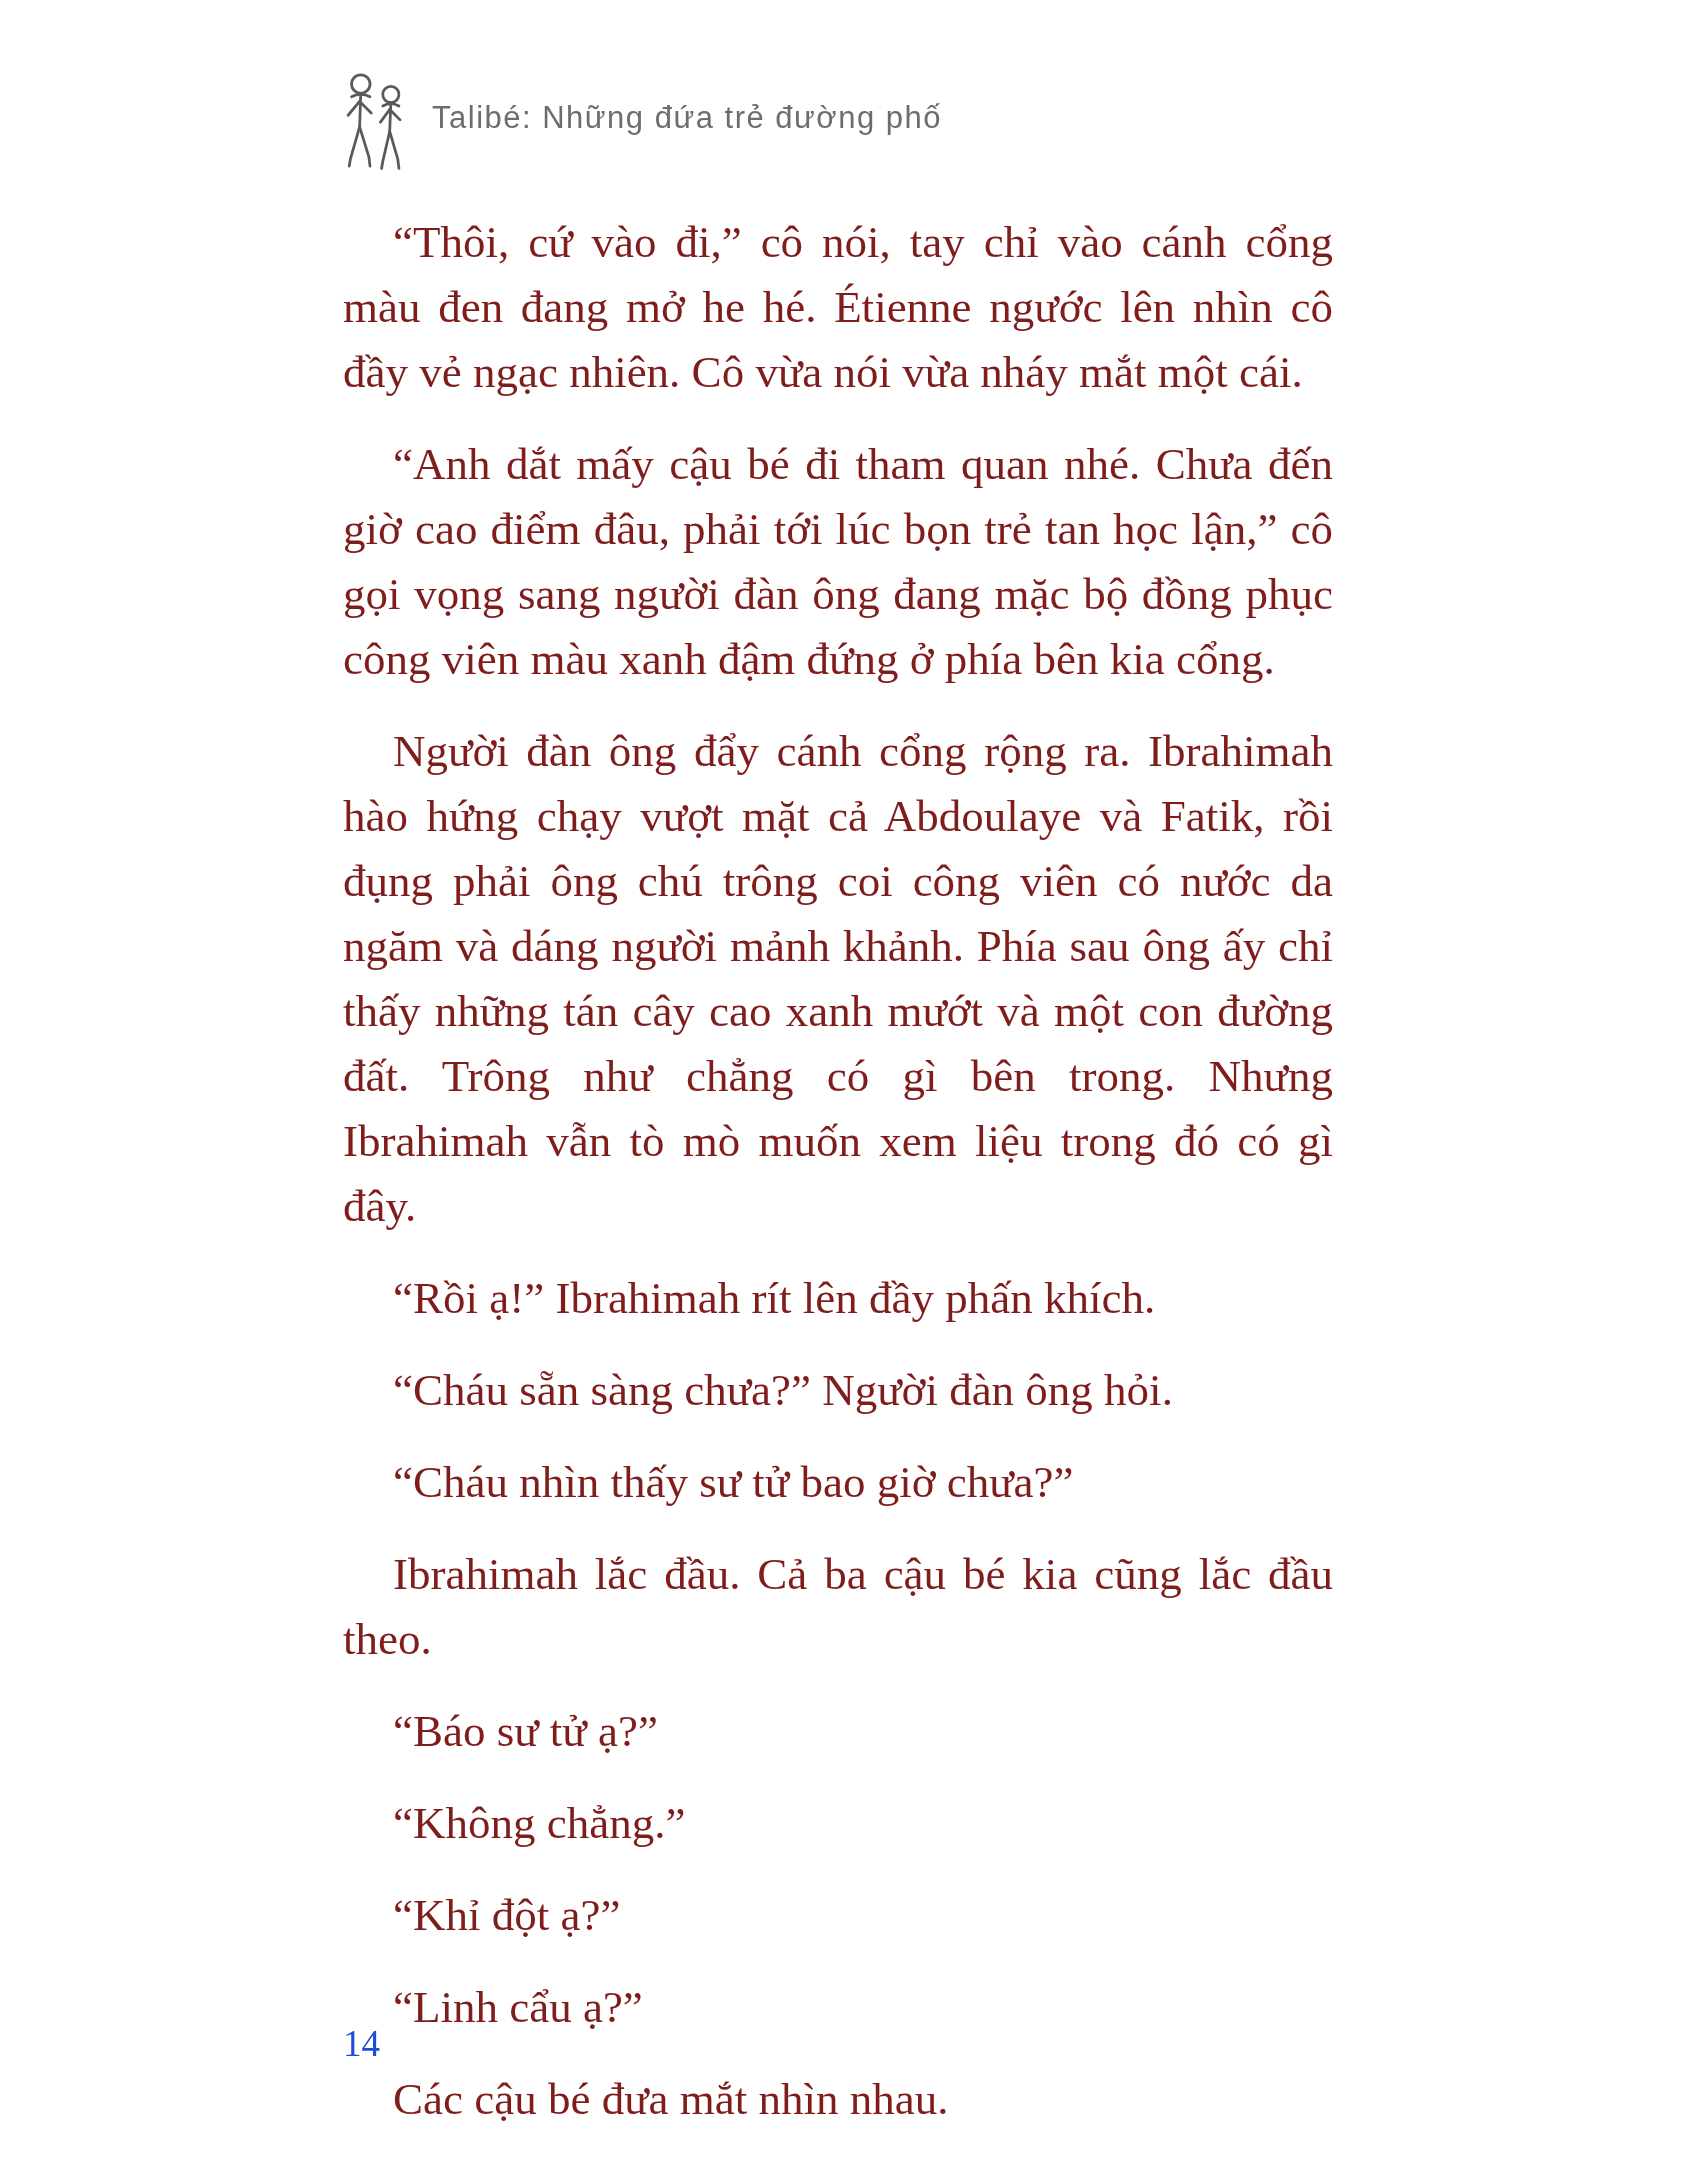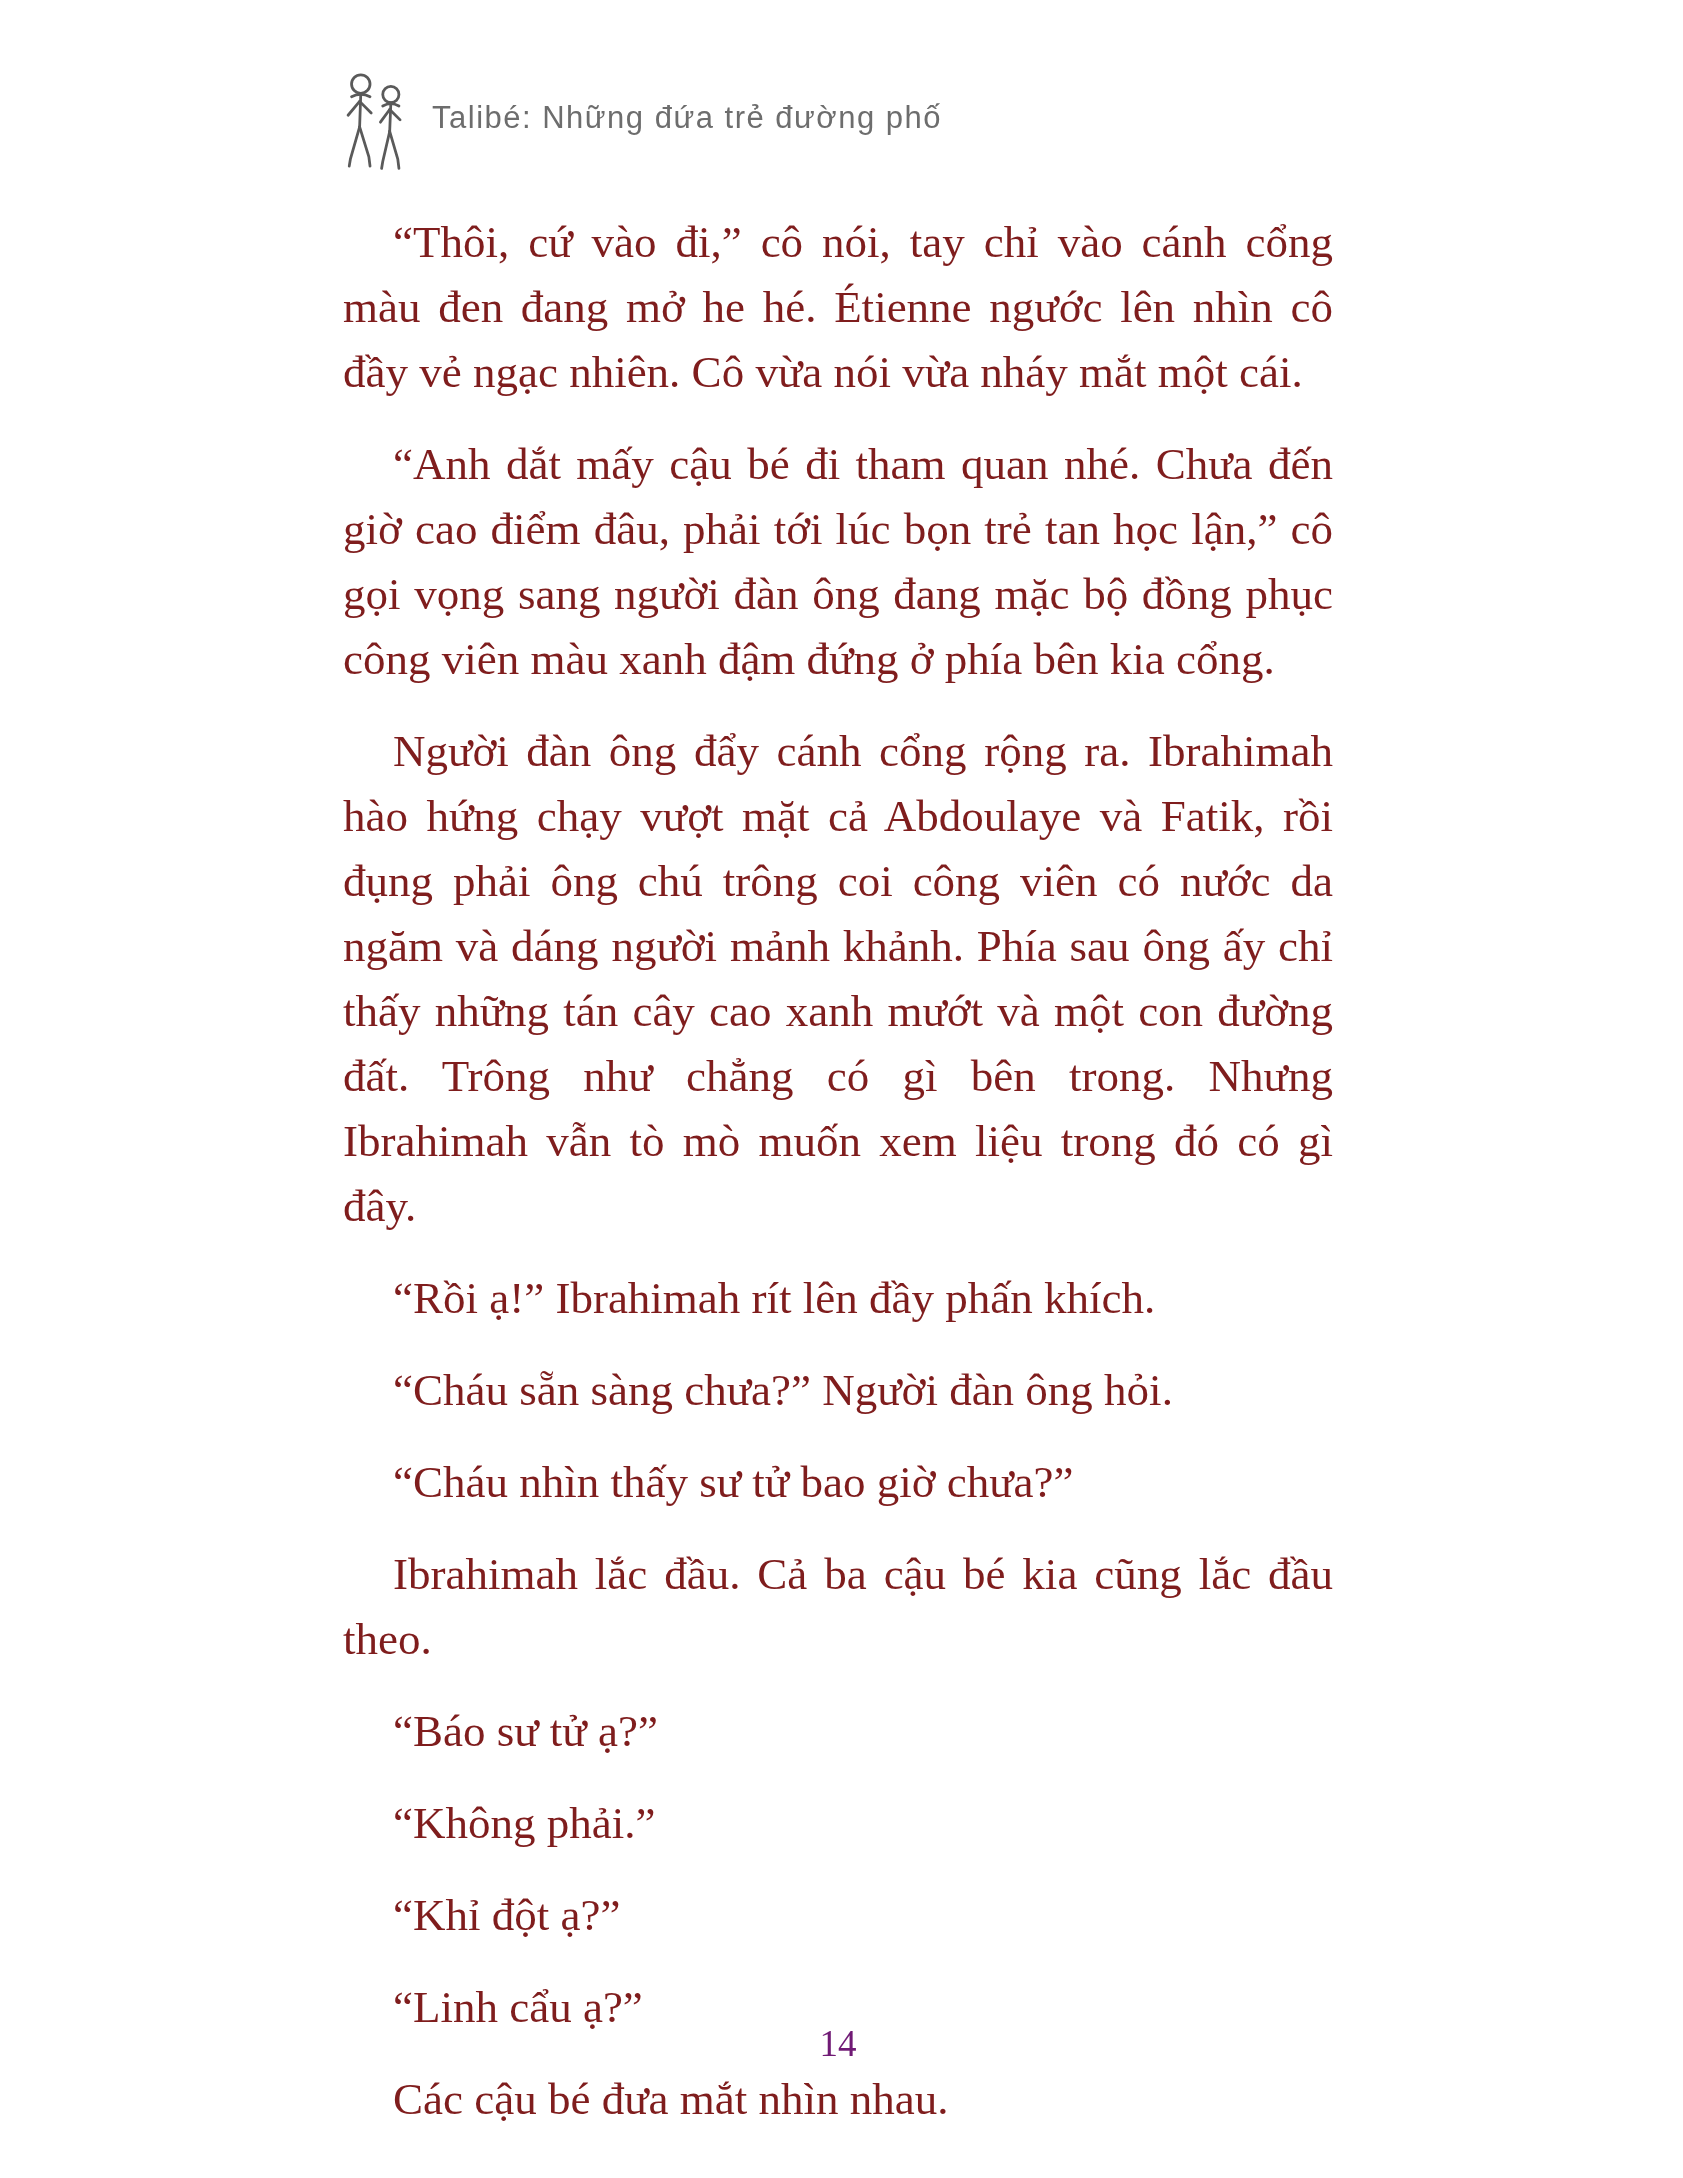--- a/index.html
+++ b/index.html
@@ -49,23 +49,23 @@
     text-align: justify;
     text-indent: 50px;
     margin-bottom: 27px;
     color: #7f1d1d;
   }
   .page-number {
     position: absolute;
     top: 2022px;
     left: 343px;
     width: 990px;
-    text-align: center;
+    text-align: left;
     font-size: 37px;
-    color: #701a75;
+    color: #1d4ed8;
     font-family: "Liberation Serif", "DejaVu Serif", serif;
   }
 </style>
 </head>
 <body>
 
 <div class="page">
 
   <div class="header">
     <svg class="logo" viewBox="0 0 66 96" xmlns="http://www.w3.org/2000/svg">
@@ -93,21 +93,21 @@
 
   <div class="content">
     <p>“Thôi, cứ vào đi,” cô nói, tay chỉ vào cánh cổng màu đen đang mở he hé. Étienne ngước lên nhìn cô đầy vẻ ngạc nhiên. Cô vừa nói vừa nháy mắt một cái.</p>
     <p>“Anh dắt mấy cậu bé đi tham quan nhé. Chưa đến giờ cao điểm đâu, phải tới lúc bọn trẻ tan học lận,” cô gọi vọng sang người đàn ông đang mặc bộ đồng phục công viên màu xanh đậm đứng ở phía bên kia cổng.</p>
     <p>Người đàn ông đẩy cánh cổng rộng ra. Ibrahimah hào hứng chạy vượt mặt cả Abdoulaye và Fatik, rồi đụng phải ông chú trông coi công viên có nước da ngăm và dáng người mảnh khảnh. Phía sau ông ấy chỉ thấy những tán cây cao xanh mướt và một con đường đất. Trông như chẳng có gì bên trong. Nhưng Ibrahimah vẫn tò mò muốn xem liệu trong đó có gì đây.</p>
     <p>“Rồi ạ!” Ibrahimah rít lên đầy phấn khích.</p>
     <p>“Cháu sẵn sàng chưa?” Người đàn ông hỏi.</p>
     <p>“Cháu nhìn thấy sư tử bao giờ chưa?”</p>
     <p>Ibrahimah lắc đầu. Cả ba cậu bé kia cũng lắc đầu theo.</p>
     <p>“Báo sư tử ạ?”</p>
-    <p>“Không phải.”</p>
+    <p>“Không chẳng.”</p>
     <p>“Khỉ đột ạ?”</p>
     <p>“Linh cẩu ạ?”</p>
     <p>Các cậu bé đưa mắt nhìn nhau.</p>
   </div>
 
   <div class="page-number">14</div>
 
 </div>
 
 

